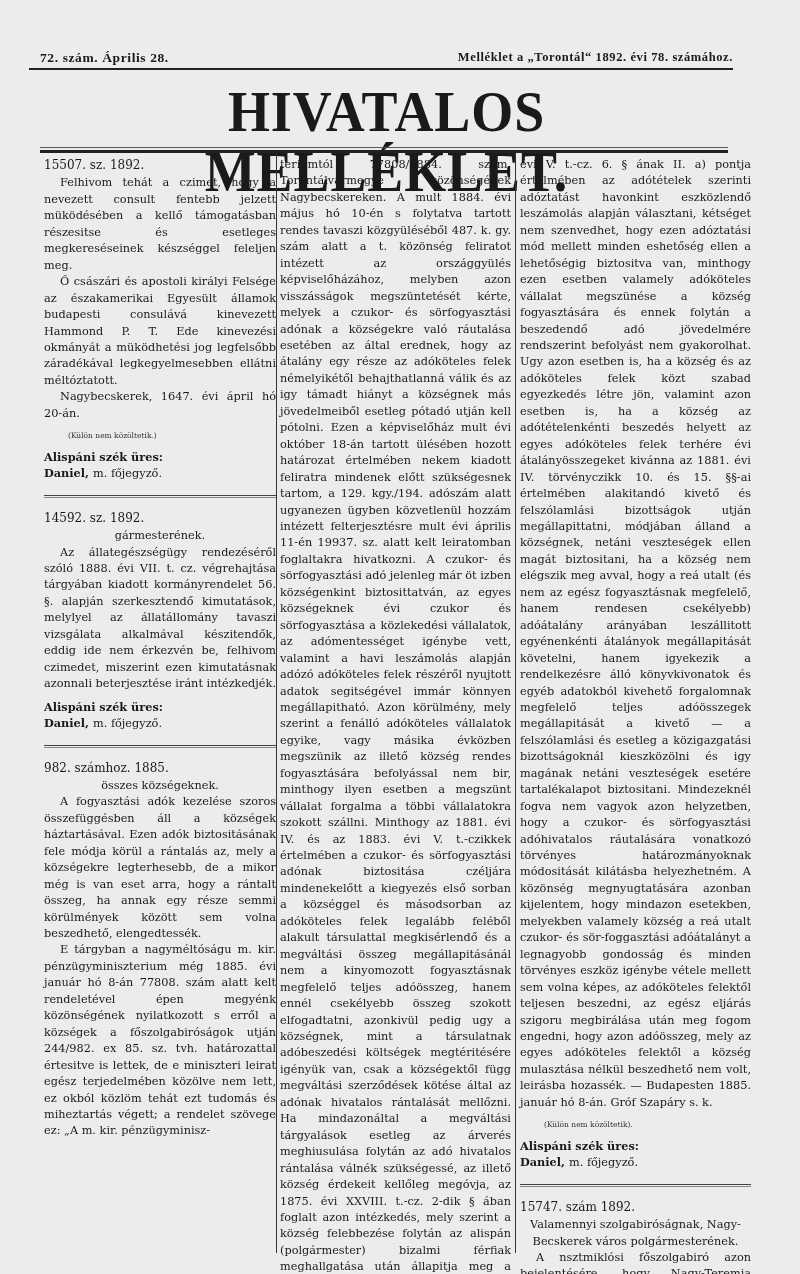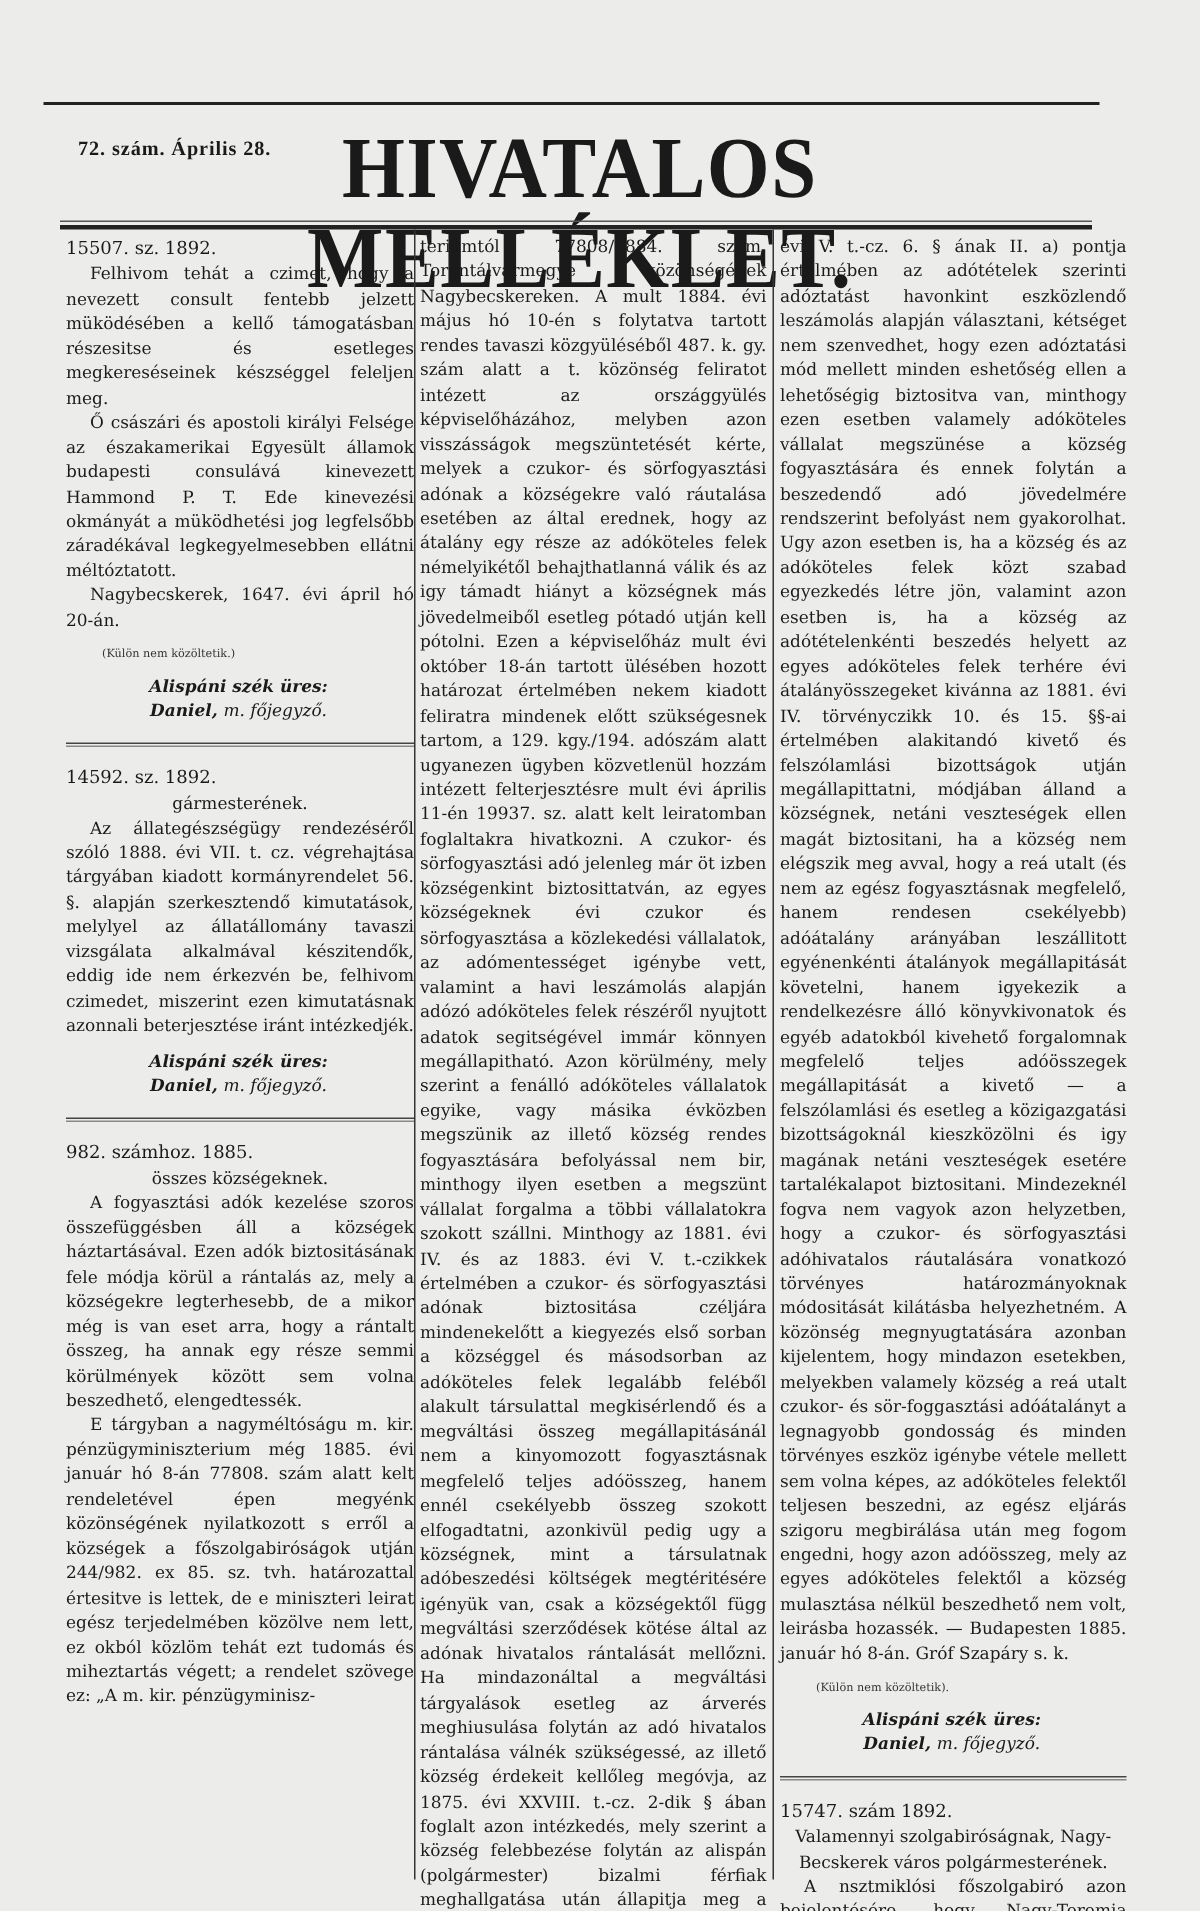--- a/index.html
+++ b/index.html
@@ -9,21 +9,21 @@
     font-family:"DejaVu Serif", "Liberation Serif", serif;
     color:#1a1a1a;
     position:relative;
   }
   .page { position:absolute; left:0; top:0; width:800px; height:1274px; }
   .masthead-top {
     position:absolute; left:40px; top:50px; width:693px; height:18px;
     font-family:"Liberation Serif", serif; font-weight:bold; font-size:13.5px;
     letter-spacing:0.6px;
   }
-  .masthead-top .left { position:absolute; left:12px; top:0;margin-top:41px; }
+  .masthead-top .left { position:absolute; left:0; top:0; }
   .masthead-top .right { position:absolute; right:0; top:0; font-size:12.5px; }
   .title {
     position:absolute; left:40px; top:82px; width:693px; height:60px;
     font-family:"Liberation Serif", serif; font-weight:bold; font-size:58px;
     line-height:60px; text-align:center; letter-spacing:1px;
     transform:scaleX(0.93); transform-origin:center;
   }
   .rule-title { position:absolute; left:40px; top:150px; width:688px; height:3px; background:#222; }
   .rule-title-thin { position:absolute; left:40px; top:147px; width:688px; height:1px; background:#555; }
   .col {
@@ -35,32 +35,33 @@
   .col2 { left:280px; width:231px; }
   .col3 { left:520px; width:231px; }
   .vline { position:absolute; top:153px; width:1px; background:#333; }
   .vline1 { left:276px; height:1100px; }
   .vline2 { left:515px; height:1100px; }
   p { margin:0; }
   .num { font-size:12px; margin-bottom:2px; }
   .center { text-align:center; }
   .indent { text-indent:16px; }
   .note { font-size:7.5px; margin:6px 0 4px 24px; color:#333; }
-  .sig { text-align:center; font-weight:bold; margin-right:2px;font-style:italic; }
+  .sig { text-align:left; font-weight:bold; margin-right:2px; }
   .sig .plain { font-weight:normal; }
   .sep { height:0; border-top:1px solid #444; border-bottom:1px solid #888; margin:12px 0 12px 0; padding-top:1px; }
   .gap { height:6px; }
 </style>
 </head>
 <body>
 
 <div class="page">
 
   <div class="masthead-top">
     <span class="left">72. szám. Április 28.</span>
+    <span class="right">Melléklet a „Torontál“ 1892. évi 78. számához.</span>
   </div>
   <div style="position:absolute;left:29px;top:68px;width:704px;height:2px;background:#222;"></div>
 
   <div class="title">HIVATALOS MELLÉKLET.</div>
 
   <div class="rule-title-thin"></div>
   <div class="rule-title"></div>
 
   <div class="vline vline1"></div>
   <div class="vline vline2"></div>

